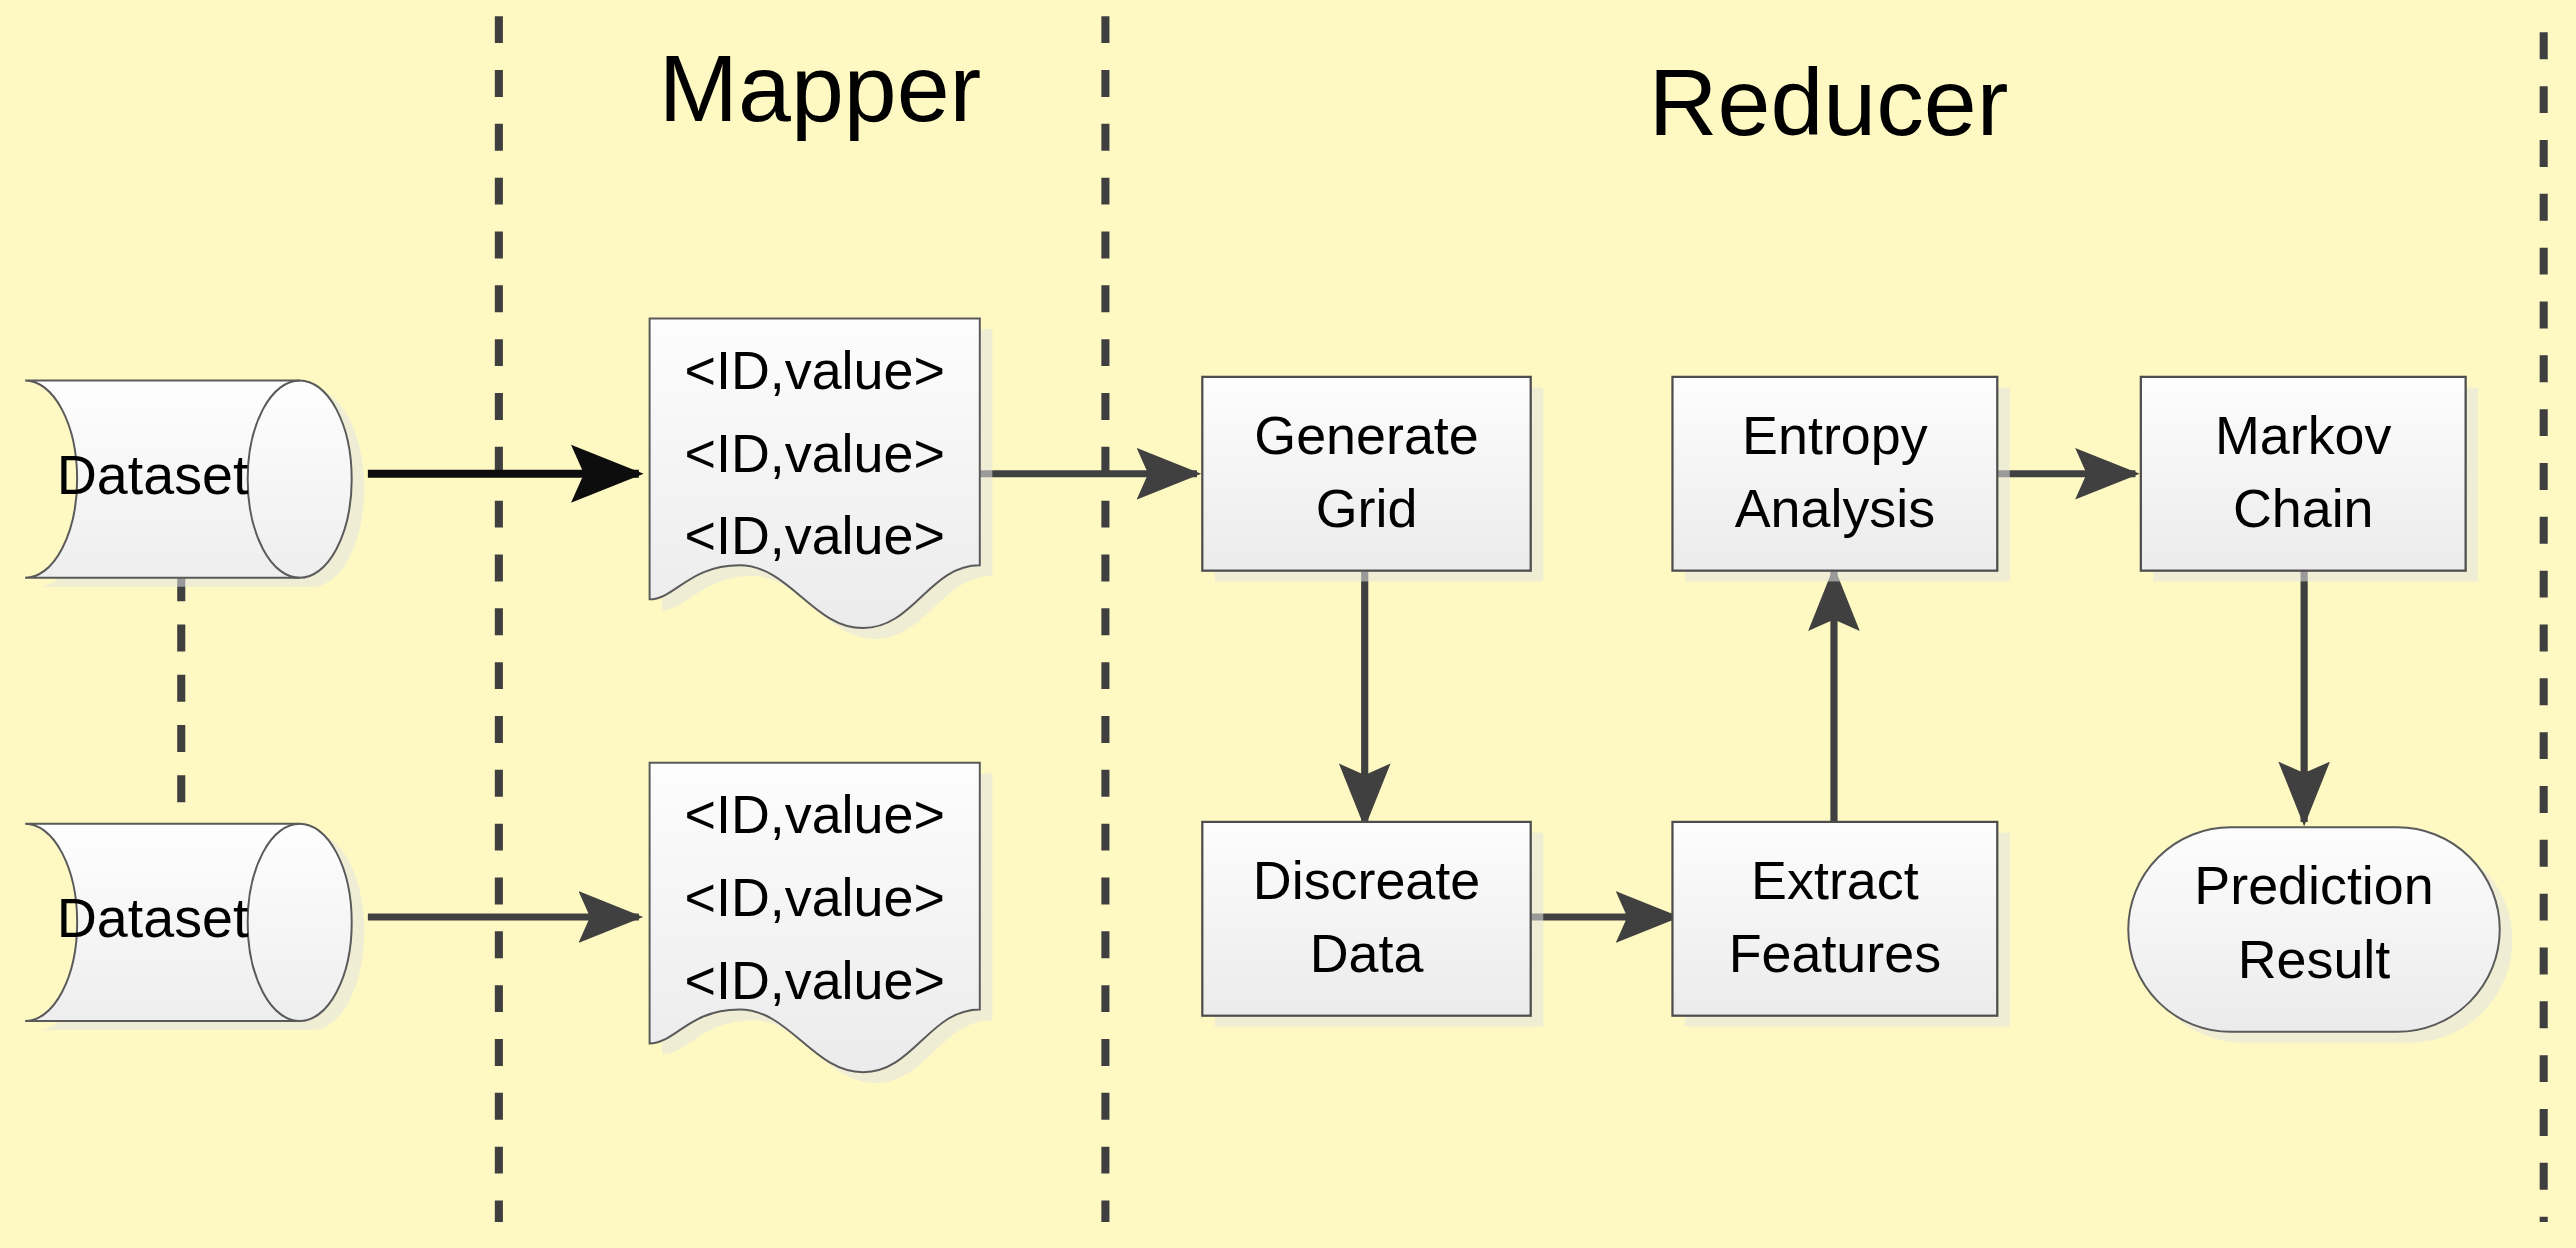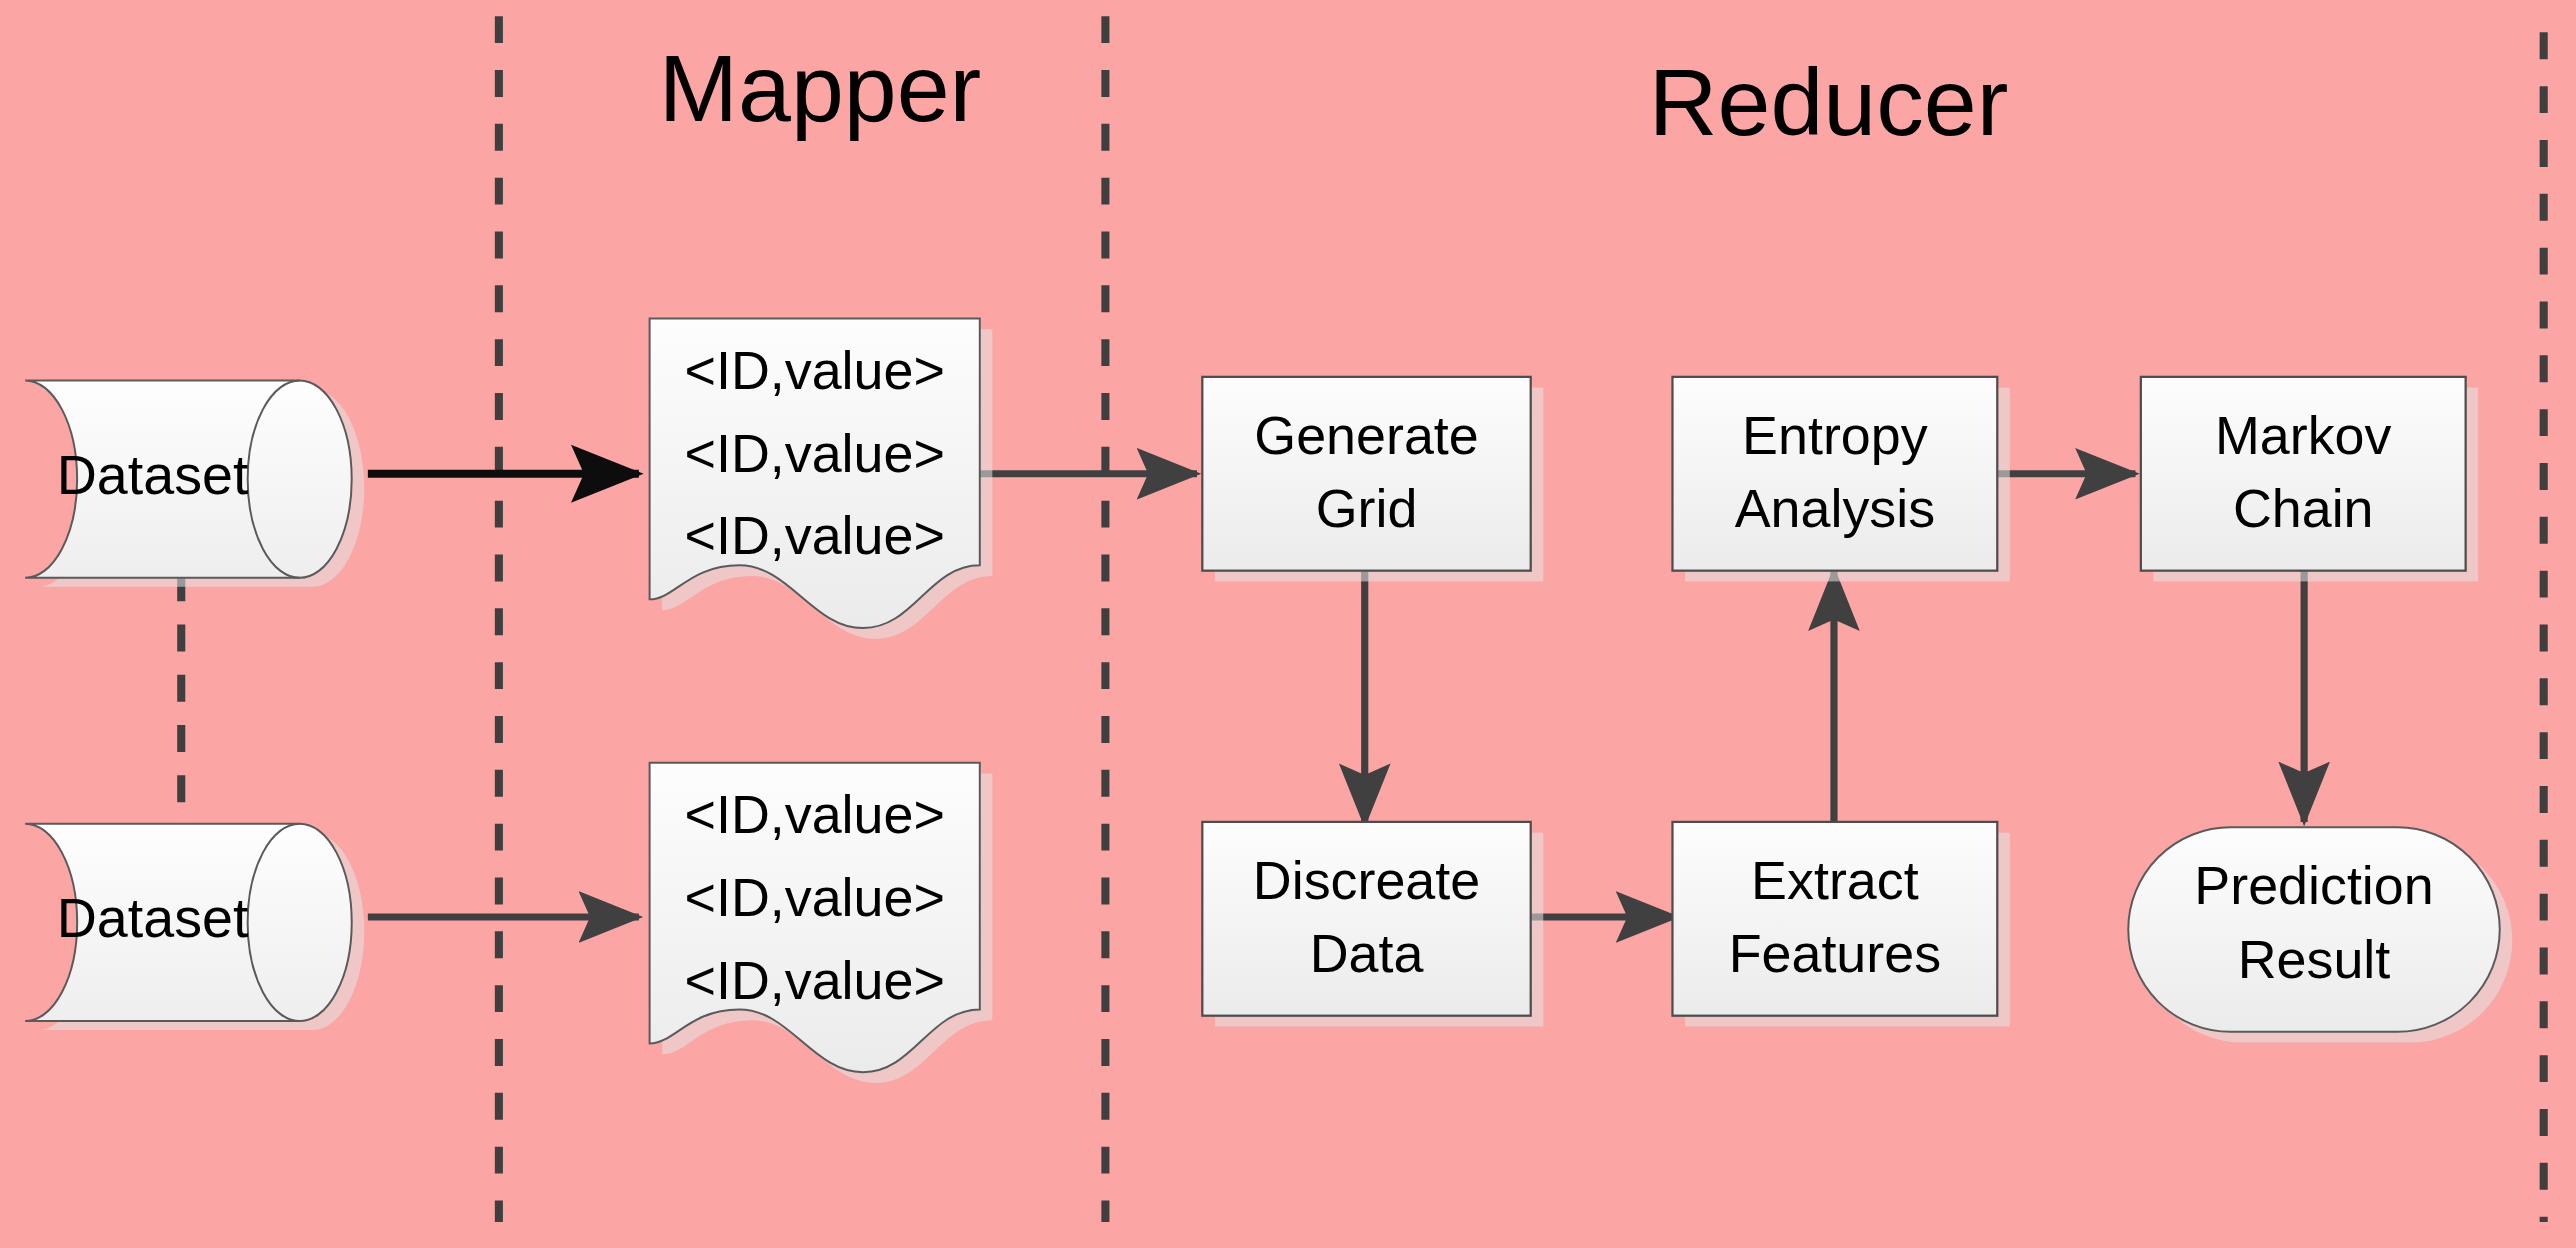--- a/index.html
+++ b/index.html
@@ -10,21 +10,21 @@
   body {
     width: 2576px;
     height: 1249px;
     font-family: "Liberation Sans", sans-serif;
     overflow: hidden;
   }
   #diagram-root {
     position: relative;
     width: 2576px;
     height: 1249px;
-    background: #fca5a5;
+    background: #fef9c3;
   }
   svg#flow {
     position: absolute;
     top: 0;
     left: 0;
     width: 2576px;
     height: 1249px;
   }
   .node-label {
     font-family: "Liberation Sans", sans-serif;

